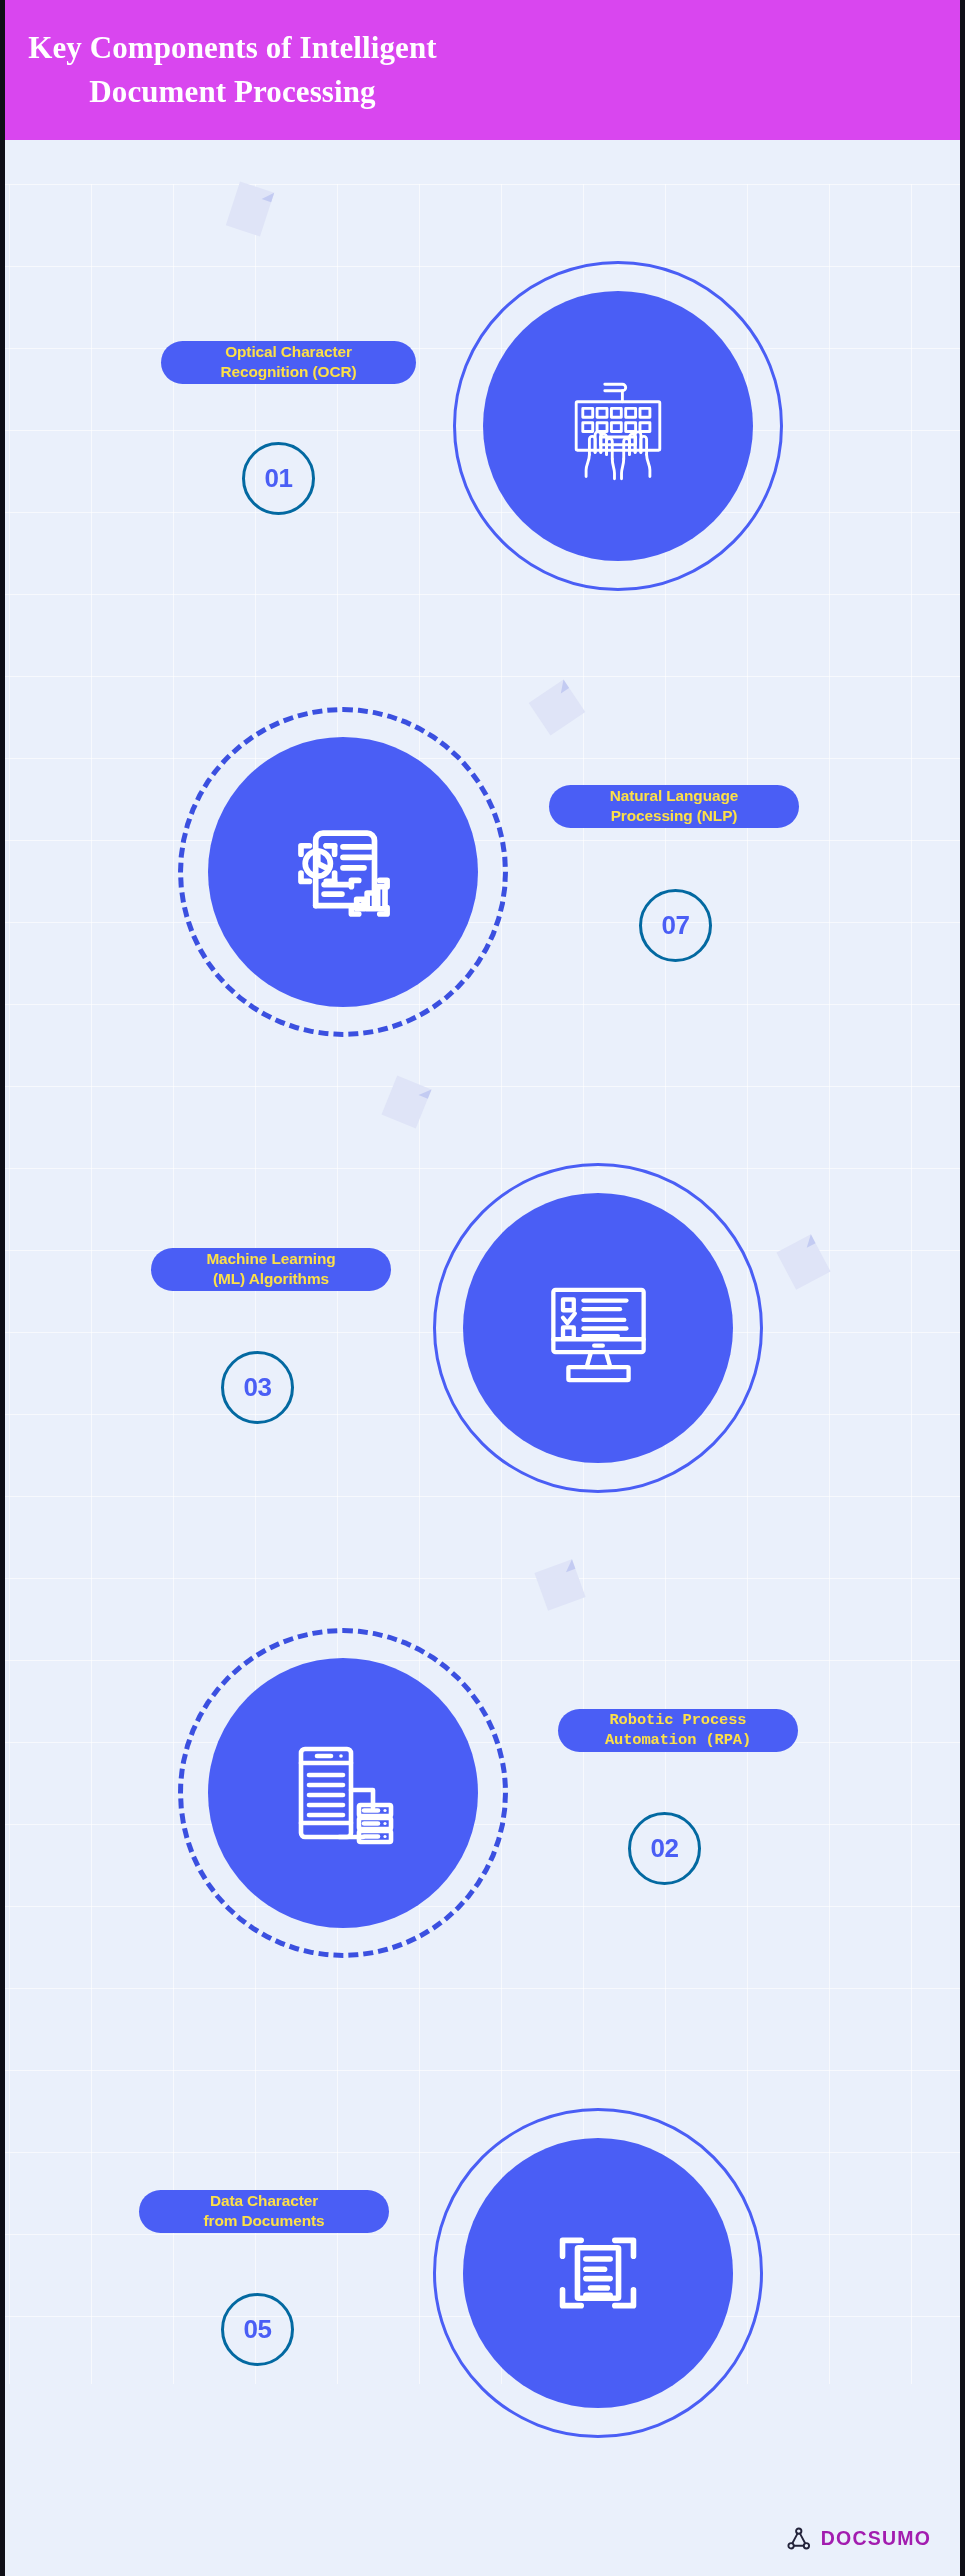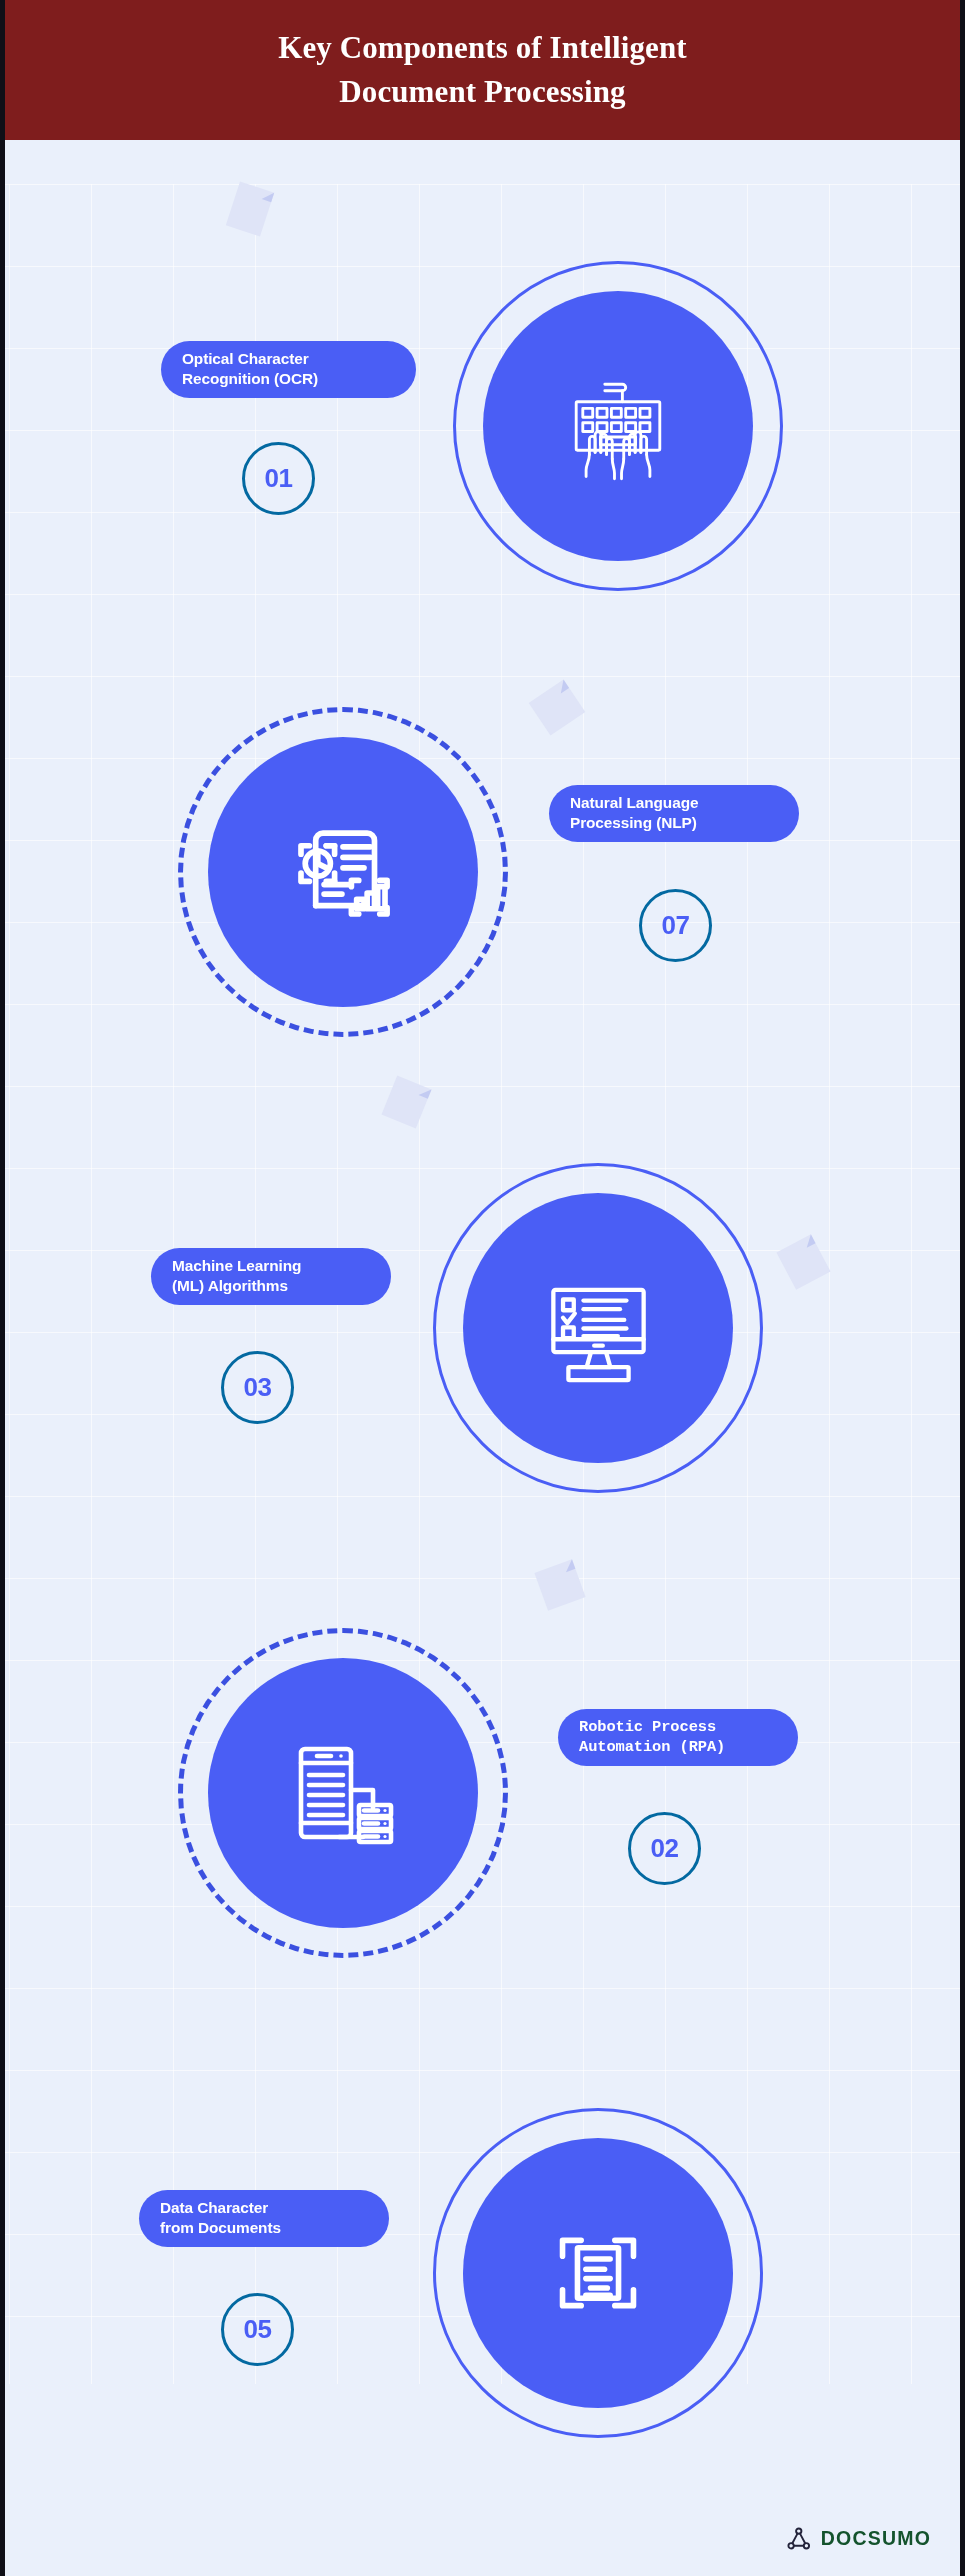--- a/index.html
+++ b/index.html
@@ -30,24 +30,24 @@
   }
   .edge-strip.left  { left: 0; }
   .edge-strip.right { right: 0; }
 
   
   .header-band {
     position: absolute;
     left: 0; top: 0;
     width: 965px;
     height: 140px;
-    background: #7f1d1d;
+    background: #d946ef;
     display: flex;
     align-items: center;
-    justify-content: center;
+    justify-content: flex-start;
     z-index: 20;
   }
   .header-title {
     color: #ffffff;
     font-family: "Liberation Serif", "DejaVu Serif", serif;
     font-weight: 700;
     font-size: 31px;
     line-height: 1.42;
     text-align: center;
     letter-spacing: 0.1px;
@@ -123,25 +123,26 @@
     align-items: center;
     justify-content: center;
   }
   .disc svg { display: block; }
 
   
   .pill {
     position: absolute;
     background: #4a5ef5;
     border-radius: 33px;
-    color: #ffffff;
+    color: #fde047;
     font-weight: 700;
     font-size: 15.4px;
     line-height: 1.33;
-    padding: 8px 21px;
+    text-align: center;
+    padding: 1px 21px;
     white-space: pre-line;
     letter-spacing: -0.1px;
   }
 
   
   .num-circle {
     position: absolute;
     width: 73px;
     height: 73px;
     border: 3px solid #0369a1;
@@ -160,21 +161,21 @@
     position: absolute;
     right: 34px;
     bottom: 25px;
     display: flex;
     align-items: center;
     gap: 9.7px;
     z-index: 30;
   }
   .logo-mark { display: block; }
   .logo-text {
-    color: #14532d;
+    color: #a21caf;
     font-weight: 700;
     font-size: 19.5px;
     letter-spacing: 1.2px;
   }
 </style>
 </head>
 <body>
 
 <div class="infographic">
 

